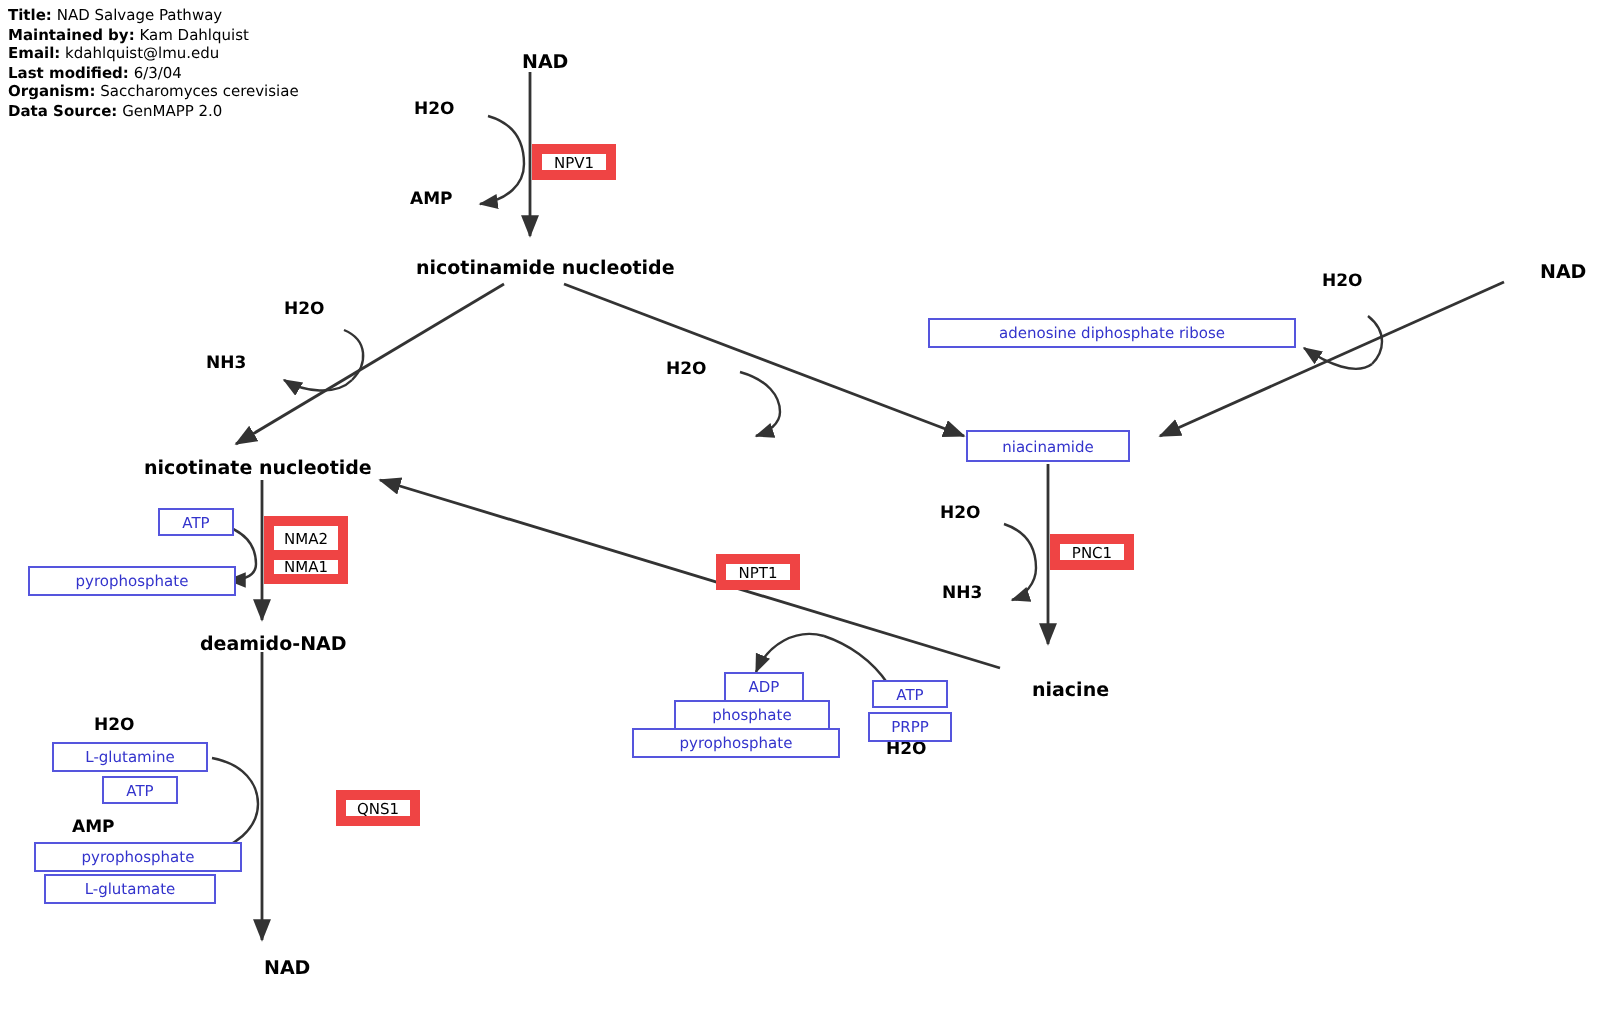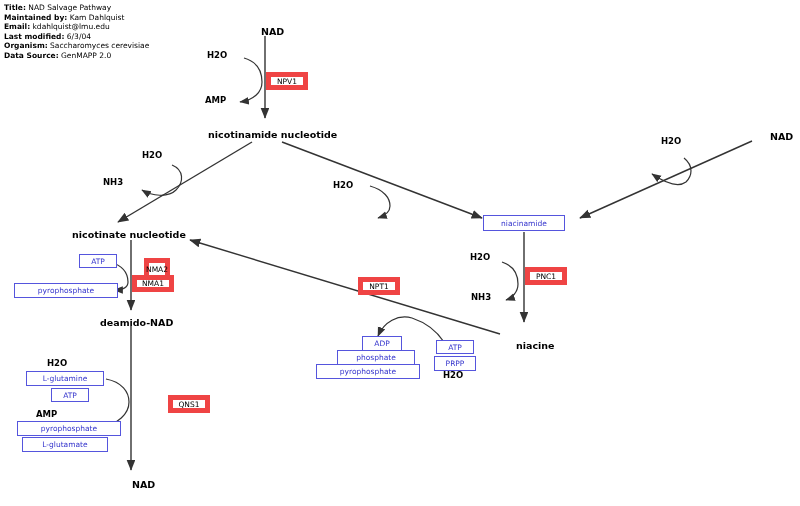--- a/index.html
+++ b/index.html
@@ -138,20 +138,21 @@
   <div class="lbl sm" style="left:333px;top:180px;">H2O</div>
   <div class="lbl sm" style="left:443px;top:370px;">H2O</div>
 
   <div class="lbl sm" style="left:661px;top:136px;">H2O</div>
   <div class="lbl big" style="left:758px;top:131px;">NAD</div>
 
   <div class="lbl sm" style="left:470px;top:252px;">H2O</div>
   <div class="lbl sm" style="left:471px;top:292px;">NH3</div>
   <div class="lbl big" style="left:504px;top:340px;">niacine</div>
 
+  <div class="node" style="left:464px;top:159px;width:184px;height:15px;">adenosine diphosphate ribose</div>
 
 
   <div class="node" style="left:483px;top:215px;width:82px;height:16px;">niacinamide</div>
 
   <div class="node" style="left:79px;top:254px;width:38px;height:14px;">ATP</div>
   <div class="node" style="left:14px;top:283px;width:104px;height:15px;">pyrophosphate</div>
 
   <div class="node" style="left:362px;top:336px;width:40px;height:15px;">ADP</div>
   <div class="node" style="left:337px;top:350px;width:78px;height:15px;">phosphate</div>
   <div class="node" style="left:316px;top:364px;width:104px;height:15px;">pyrophosphate</div>
@@ -159,21 +160,21 @@
   <div class="node" style="left:436px;top:340px;width:38px;height:14px;">ATP</div>
   <div class="node" style="left:434px;top:356px;width:42px;height:15px;">PRPP</div>
 
   <div class="node" style="left:26px;top:371px;width:78px;height:15px;">L-glutamine</div>
   <div class="node" style="left:51px;top:388px;width:38px;height:14px;">ATP</div>
   <div class="node" style="left:17px;top:421px;width:104px;height:15px;">pyrophosphate</div>
   <div class="node" style="left:22px;top:437px;width:86px;height:15px;">L-glutamate</div>
 
   <div class="gene" style="left:266px;top:72px;width:42px;height:18px;">NPV1</div>
 
-  <div class="gene stackTop" style="left:144px;top:258px;width:26px;height:17px;">NMA2</div>
+  <div class="gene stackTop" style="left:132px;top:258px;width:42px;height:17px;">NMA2</div>
   <div class="gene" style="left:132px;top:275px;width:42px;height:17px;">NMA1</div>
 
   <div class="gene" style="left:358px;top:277px;width:42px;height:18px;">NPT1</div>
 
   <div class="gene" style="left:525px;top:267px;width:42px;height:18px;">PNC1</div>
 
   <div class="gene" style="left:132px;top:395px;width:42px;height:18px;margin-left:36px;">QNS1</div>
 
 </div>
 

